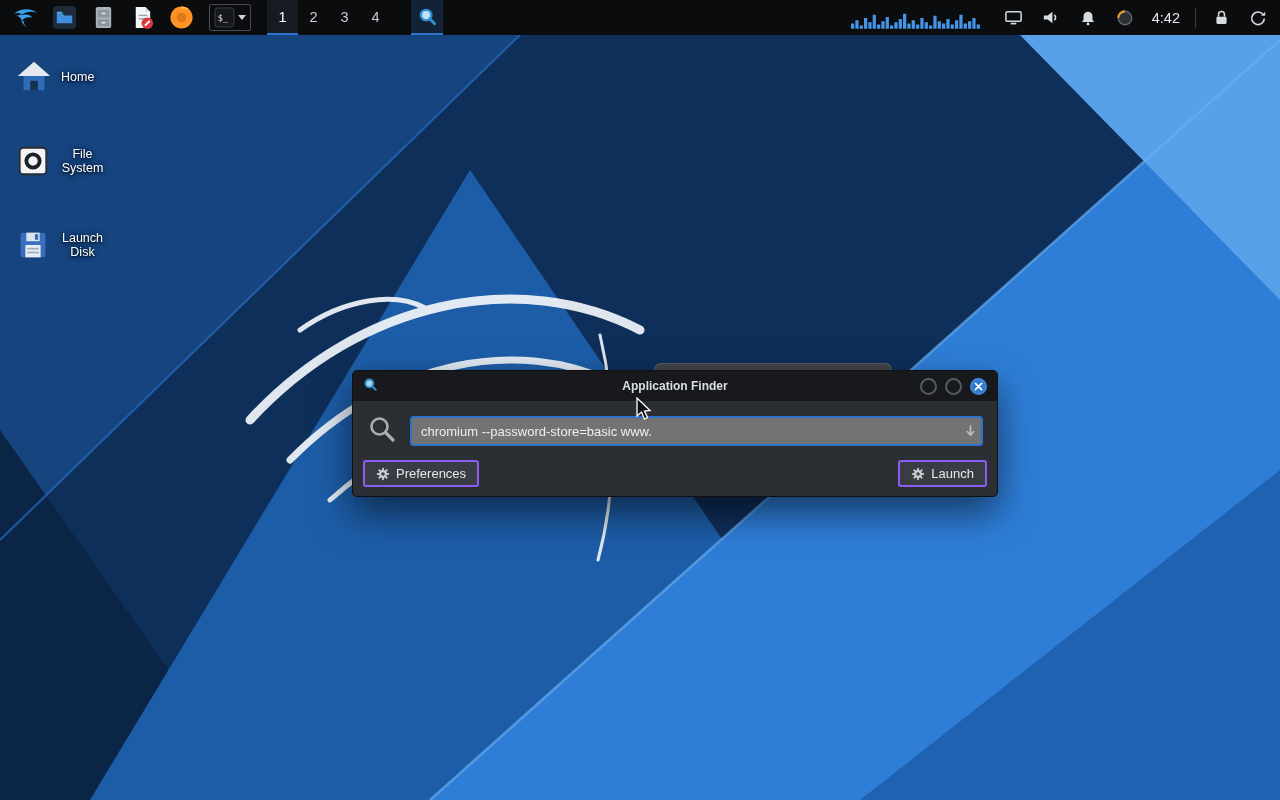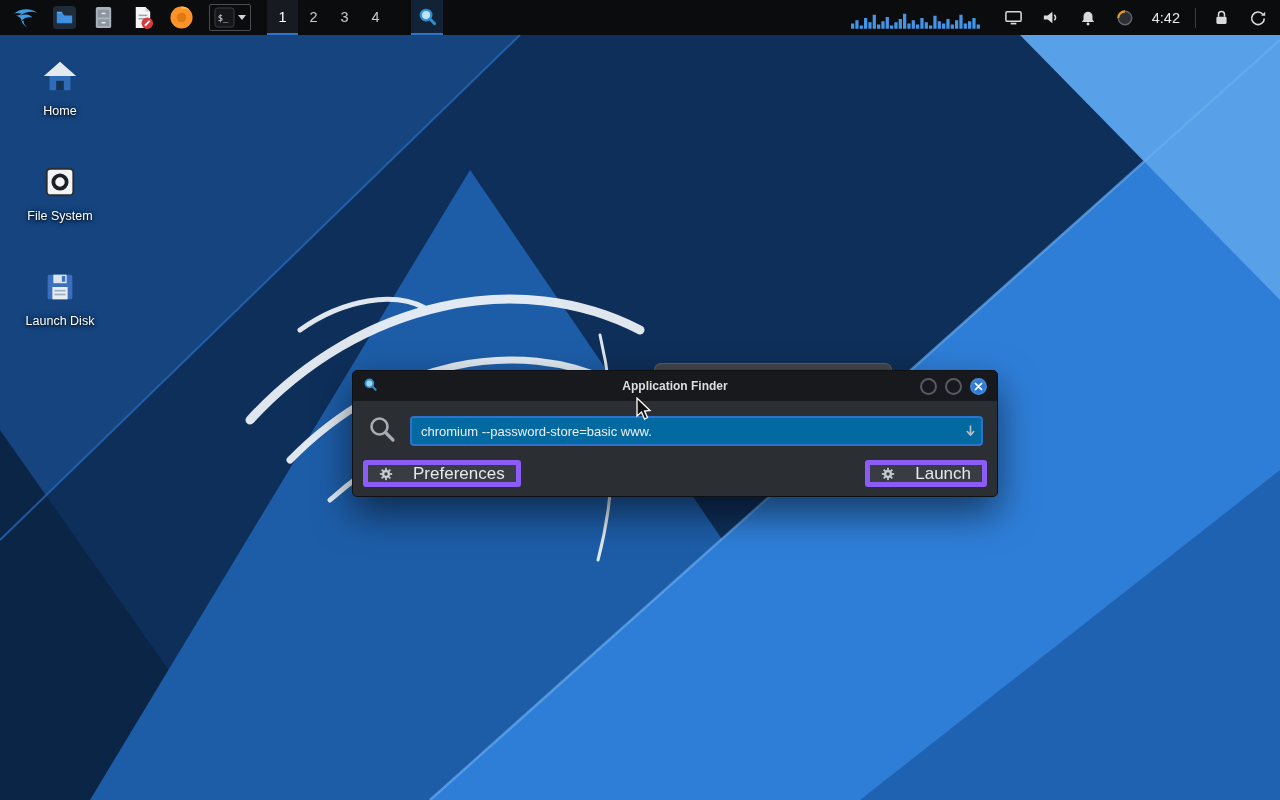--- a/index.html
+++ b/index.html
@@ -25,21 +25,21 @@
   .appfinder-launcher { margin-left: 20px; width: 32px; height: 35px; display: flex; align-items: center;
         justify-content: center; background: #132337; border-bottom: 2px solid #2d72cc; }
   .panel-right { margin-left: auto; display: flex; align-items: center; gap: 13px; text-align: right; }
   .cpu-graph { display: flex; align-items: flex-end; margin-right: 8px; }
   .tray-icon { display: flex; align-items: center; justify-content: center; width: 24px; height: 24px; }
   .clock { color: #e8eaed; font-size: 14.5px; padding: 0 2px; }
   .vsep { width: 1px; height: 20px; background: #3a3e43; }
 
   
   .desktop-icons { position: absolute; left: 14px; top: 57px; display: flex; flex-direction: column; gap: 44px; z-index: 5; }
-  .dicon { width: 92px; display: flex; flex-direction: column; align-items: center; gap: 7px; }
+  .dicon { width: 92px; display: flex; flex-direction: row; align-items: center; gap: 7px; }
   .dicon .img { width: 40px; height: 40px; display: flex; align-items: center; justify-content: center; }
   .dicon .label { color: #ffffff; font-size: 12.5px; text-align: center;
                   text-shadow: 0 1px 3px rgba(0,0,0,.95), 0 0 6px rgba(0,0,0,.6); }
 
   
   .bg-window-edge { position: absolute; left: 654px; top: 363px; width: 238px; height: 12px;
                     background: #424549; border: 1px solid #5a5e63; border-bottom: none;
                     border-radius: 7px 7px 0 0; z-index: 20; }
 
   
@@ -50,28 +50,28 @@
               align-items: center; padding: 0 10px; position: relative; }
   .title { position: absolute; left: 0; right: 0; text-align: center; font-size: 12px;
            font-weight: bold; color: #dcdfe2; pointer-events: none; }
   .winbtns { margin-left: auto; display: flex; gap: 8px; z-index: 1; }
   .winbtn { width: 17px; height: 17px; border-radius: 50%; border: 2px solid #565b61;
             background: transparent; display: flex; align-items: center; justify-content: center; }
   .winbtn.close { background: #3178cf; border-color: #3e86da; }
   .finder-body { padding: 13px 10px 10px 10px; }
   .input-row { display: flex; align-items: center; gap: 13px; padding: 0 4px; }
   .input-wrap { position: relative; flex: 1; }
-  .command-input { width: 100%; height: 30px; background: #0369a1; border: 2px solid #2d72cc;
+  .command-input { width: 100%; height: 30px; background: #737373; border: 2px solid #2d72cc;
                    border-radius: 4px; color: #eceef0; font-size: 13px; padding: 0 28px 0 9px;
                    outline: none; font-family: "Liberation Sans", sans-serif; caret-color: #eceef0; }
   .dropdown-arrow { position: absolute; right: 7px; top: 8px; }
   .button-row { display: flex; justify-content: space-between; margin-top: 12px; }
-  .btn { display: inline-flex; align-items: center; gap: 20px; background: #383d43;
-         border: 5px solid #8b5cf6; border-radius: 3px; padding: 4px 11px; color: #e6e8ea;
-         font-size: 17px; font-family: "Liberation Sans", sans-serif; height: 27px; }
+  .btn { display: inline-flex; align-items: center; gap: 6px; background: #383d43;
+         border: 2px solid #8b5cf6; border-radius: 3px; padding: 4px 11px; color: #e6e8ea;
+         font-size: 13px; font-family: "Liberation Sans", sans-serif; height: 27px; }
 
   
   .mouse-cursor { position: absolute; left: 636px; top: 397px; z-index: 100; pointer-events: none; }
 </style>
 </head>
 <body>
 
 <div id="screen">
 
   <svg class="wallpaper" viewBox="0 0 1280 800" preserveAspectRatio="none">

